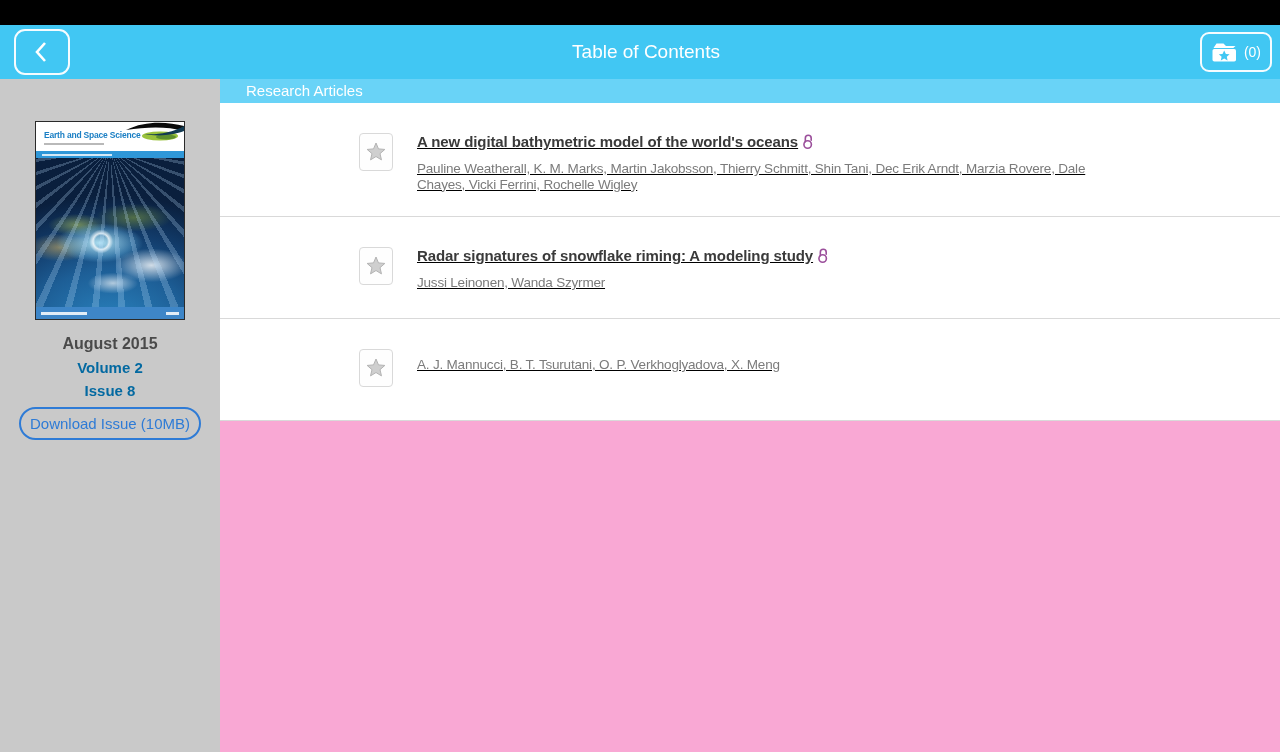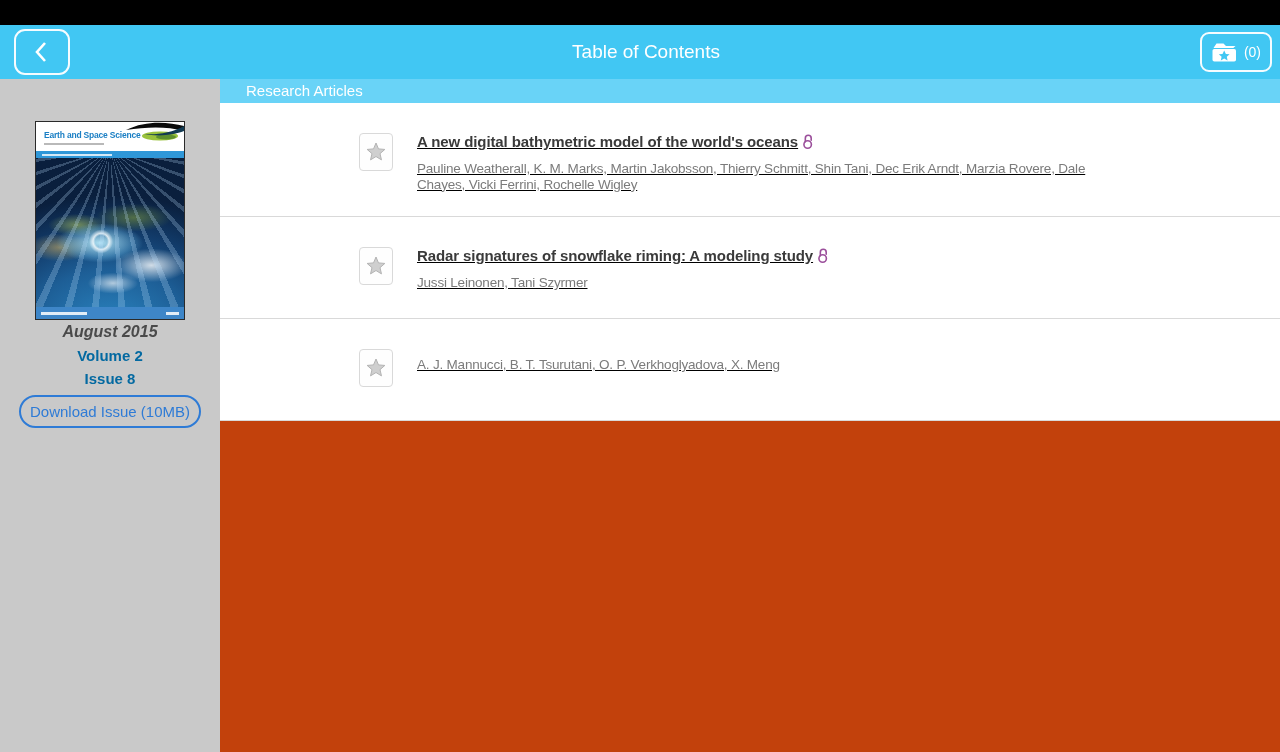--- a/index.html
+++ b/index.html
@@ -18,21 +18,21 @@
   .saved-btn { position:absolute; right:8px; top:7px; height:40px;
                border:2px solid rgba(255,255,255,.95); border-radius:9px;
                background:transparent; cursor:pointer; color:#fff; font-size:14px;
                display:flex; align-items:center; gap:6px; padding:0 9px;
                font-family:"Liberation Sans", sans-serif; }
 
   
   .content { position:absolute; top:79px; left:0; right:0; bottom:0; }
   .sidebar { position:absolute; left:0; top:0; bottom:0; width:220px;
              background:#c9c9c9; text-align:center; }
-  .main    { position:absolute; left:220px; right:0; top:0; bottom:0; background:#c2410c; }
+  .main    { position:absolute; left:220px; right:0; top:0; bottom:0; background:#f9a8d4; }
   .section-band { height:24px; background:#69d3f7; color:#fff; font-size:15px;
                   line-height:24px; padding-left:26px; }
 
   
   .cover { margin:42px auto 0; width:150px; height:199px; background:#fff;
            border:1px solid #2a2a2a; position:relative; cursor:pointer; text-align:left; }
   .cover-head { position:relative; height:29px; background:#fff; overflow:hidden; }
   .cover-journal { position:absolute; left:8px; top:8px; color:#1b7fc4;
                    font-size:8.5px; font-weight:bold; letter-spacing:-0.2px; white-space:nowrap; }
   .cover-sub { position:absolute; left:8px; top:21px; width:60px; height:2px; background:#b9b9b9; }
@@ -50,21 +50,21 @@
       radial-gradient(ellipse 46px 20px at 16% 60%, rgba(150,140,100,.85), rgba(0,0,0,0) 70%),
       radial-gradient(ellipse 52px 24px at 78% 72%, rgba(255,255,255,.8), rgba(0,0,0,0) 70%),
       radial-gradient(ellipse 36px 15px at 52% 84%, rgba(255,255,255,.65), rgba(0,0,0,0) 70%),
       radial-gradient(ellipse 120% 90% at 50% 115%, #2b86c2 0%, #1d5e96 45%, #123c6b 72%, #0a1f3d 100%);
   }
   .cover-band-bottom { height:12px; background:#3e86c8; display:flex;
                        align-items:center; justify-content:space-between; padding:0 5px; }
   .cover-band-bottom .tick  { height:3px; width:46px; background:rgba(255,255,255,.85); }
   .cover-band-bottom .tick2 { height:3px; width:13px; background:rgba(255,255,255,.85); }
 
-  .issue-date { margin-top:3px; font-size:16px; font-weight:bold; color:#4a4a4a;font-style:italic; }
+  .issue-date { margin-top:15px; font-size:16px; font-weight:bold; color:#4a4a4a; }
   .volume, .issue-no { font-size:15px; color:#0369a1; margin-top:6px;font-weight:bold; }
   .download-btn { margin-top:8px; width:182px; height:33px; background:transparent;
                   border:2px solid #2e7bd6; border-radius:17px; color:#2e7bd6;
                   font-size:15px; cursor:pointer; font-family:"Liberation Sans", sans-serif; }
 
   
   .article-row { display:flex; align-items:flex-start;
                  padding:30px 0 24px 139px; border-bottom:1px solid #d9d9d9;
                  min-height:102px; background:#fff; cursor:pointer;text-decoration:underline; }
   .star-btn { flex:0 0 auto; width:34px; height:38px; margin-right:24px;
@@ -163,21 +163,21 @@
           <svg width="24" height="24" viewBox="0 0 24 24">
             <path d="M12 3l2.47 5.9 6.37.55-4.83 4.19 1.45 6.23L12 16.54l-5.46 3.33 1.45-6.23L3.16 9.45l6.37-.55z" fill="#cfcfcf" stroke="#b3b3b3" stroke-width="1"></path>
           </svg>
         </span>
       </button>
       <div class="article-text">
         <div class="article-title"><span>Radar signatures of snowflake riming: A modeling study</span><span class="oa-icon"><svg width="12" height="17" viewBox="0 0 18 25">
                 <circle cx="8.5" cy="17" r="5.6" fill="none" stroke="#9b4f9b" stroke-width="2.4"></circle>
                 <path d="M5 13 V7.6 a4.4 4.4 0 0 1 8.8 0 V10.6" fill="none" stroke="#9b4f9b" stroke-width="2.4" stroke-linecap="round"></path>
               </svg></span></div>
-        <div class="article-authors">Jussi Leinonen, Tani Szyrmer</div>
+        <div class="article-authors">Jussi Leinonen, Wanda Szyrmer</div>
       </div>
     </div>
 
     <div class="article-row">
       <button class="star-btn">
         <span style="display:flex;">
           <svg width="24" height="24" viewBox="0 0 24 24">
             <path d="M12 3l2.47 5.9 6.37.55-4.83 4.19 1.45 6.23L12 16.54l-5.46 3.33 1.45-6.23L3.16 9.45l6.37-.55z" fill="#cfcfcf" stroke="#b3b3b3" stroke-width="1"></path>
           </svg>
         </span>

